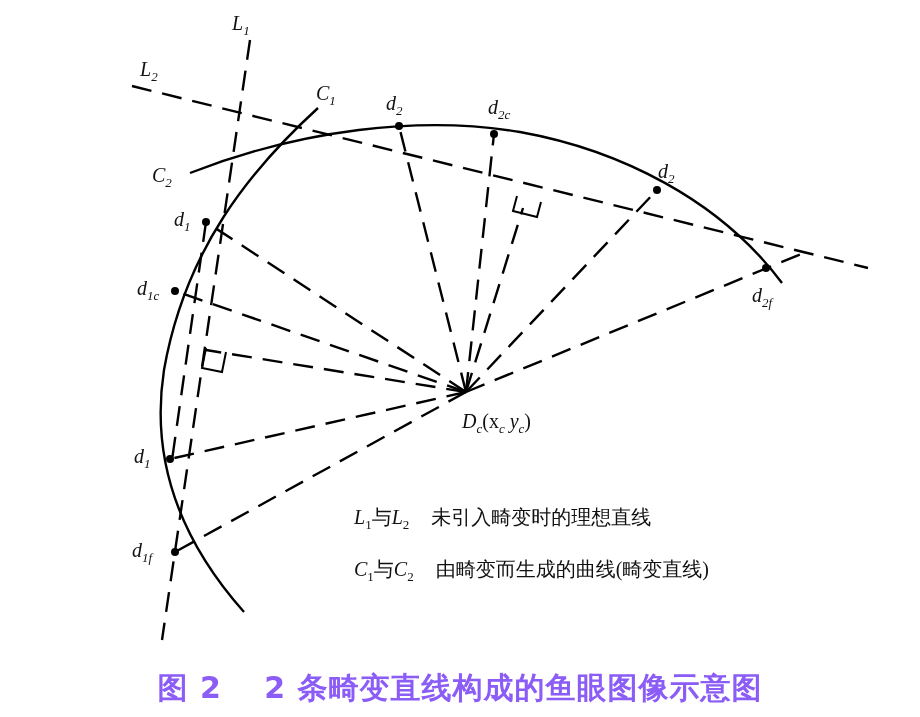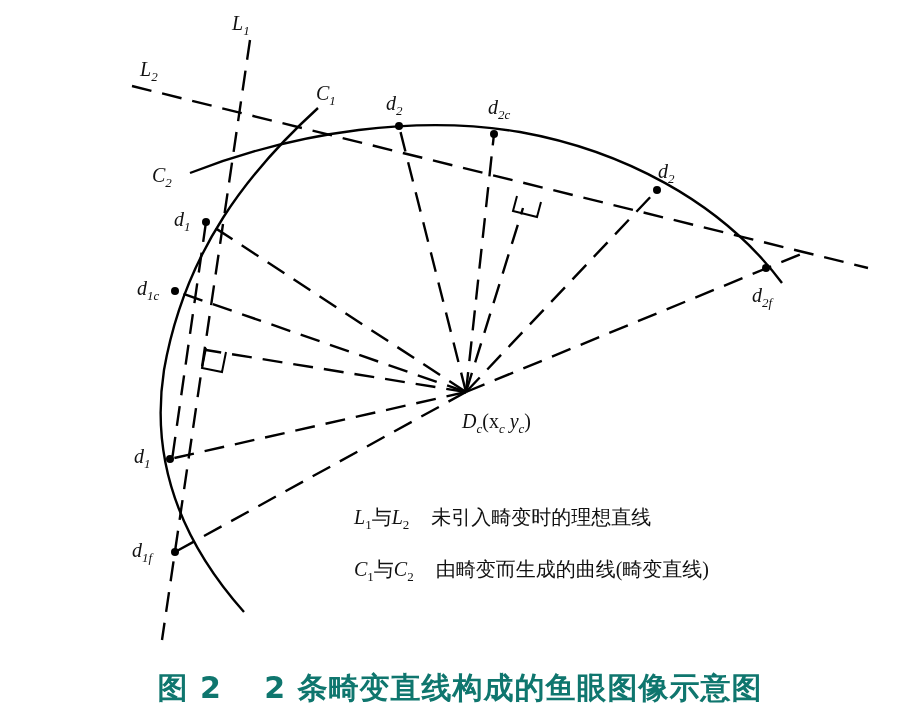--- a/index.html
+++ b/index.html
@@ -3,21 +3,21 @@
 <meta charset="utf-8">
 <style>
   html, body { margin: 0; padding: 0; background: #ffffff; }
   body { width: 920px; height: 717px; position: relative; overflow: hidden; font-family: "Liberation Serif", serif; }
   #figure { position: absolute; left: 0; top: 0; width: 920px; height: 717px; }
   .lbl { font-family: "Liberation Serif", serif; font-style: italic; font-size: 20px; fill: #111; }
   .sub { font-size: 13px; }
   .legend { font-family: "Liberation Serif", "DejaVu Serif", serif; font-size: 20px; fill: #111; }
   .caption {
     position: absolute; left: 0; right: 0; top: 668px; text-align: center;
-    font-family: "DejaVu Sans", sans-serif; font-weight: bold; font-size: 30px; color: #0f766e; letter-spacing: 1px;
+    font-family: "DejaVu Sans", sans-serif; font-weight: bold; font-size: 30px; color: #8b5cf6; letter-spacing: 1px;
   }
 </style>
 </head>
 <body>
 
 <svg id="figure" width="920" height="717" viewBox="0 0 920 717" xmlns="http://www.w3.org/2000/svg">
   <g fill="none" stroke="#000" stroke-width="2.4">
 
     <line x1="250" y1="40" x2="162" y2="640" stroke-dasharray="20,11"></line>
     <line x1="132" y1="86" x2="868" y2="268" stroke-dasharray="20,11"></line>

